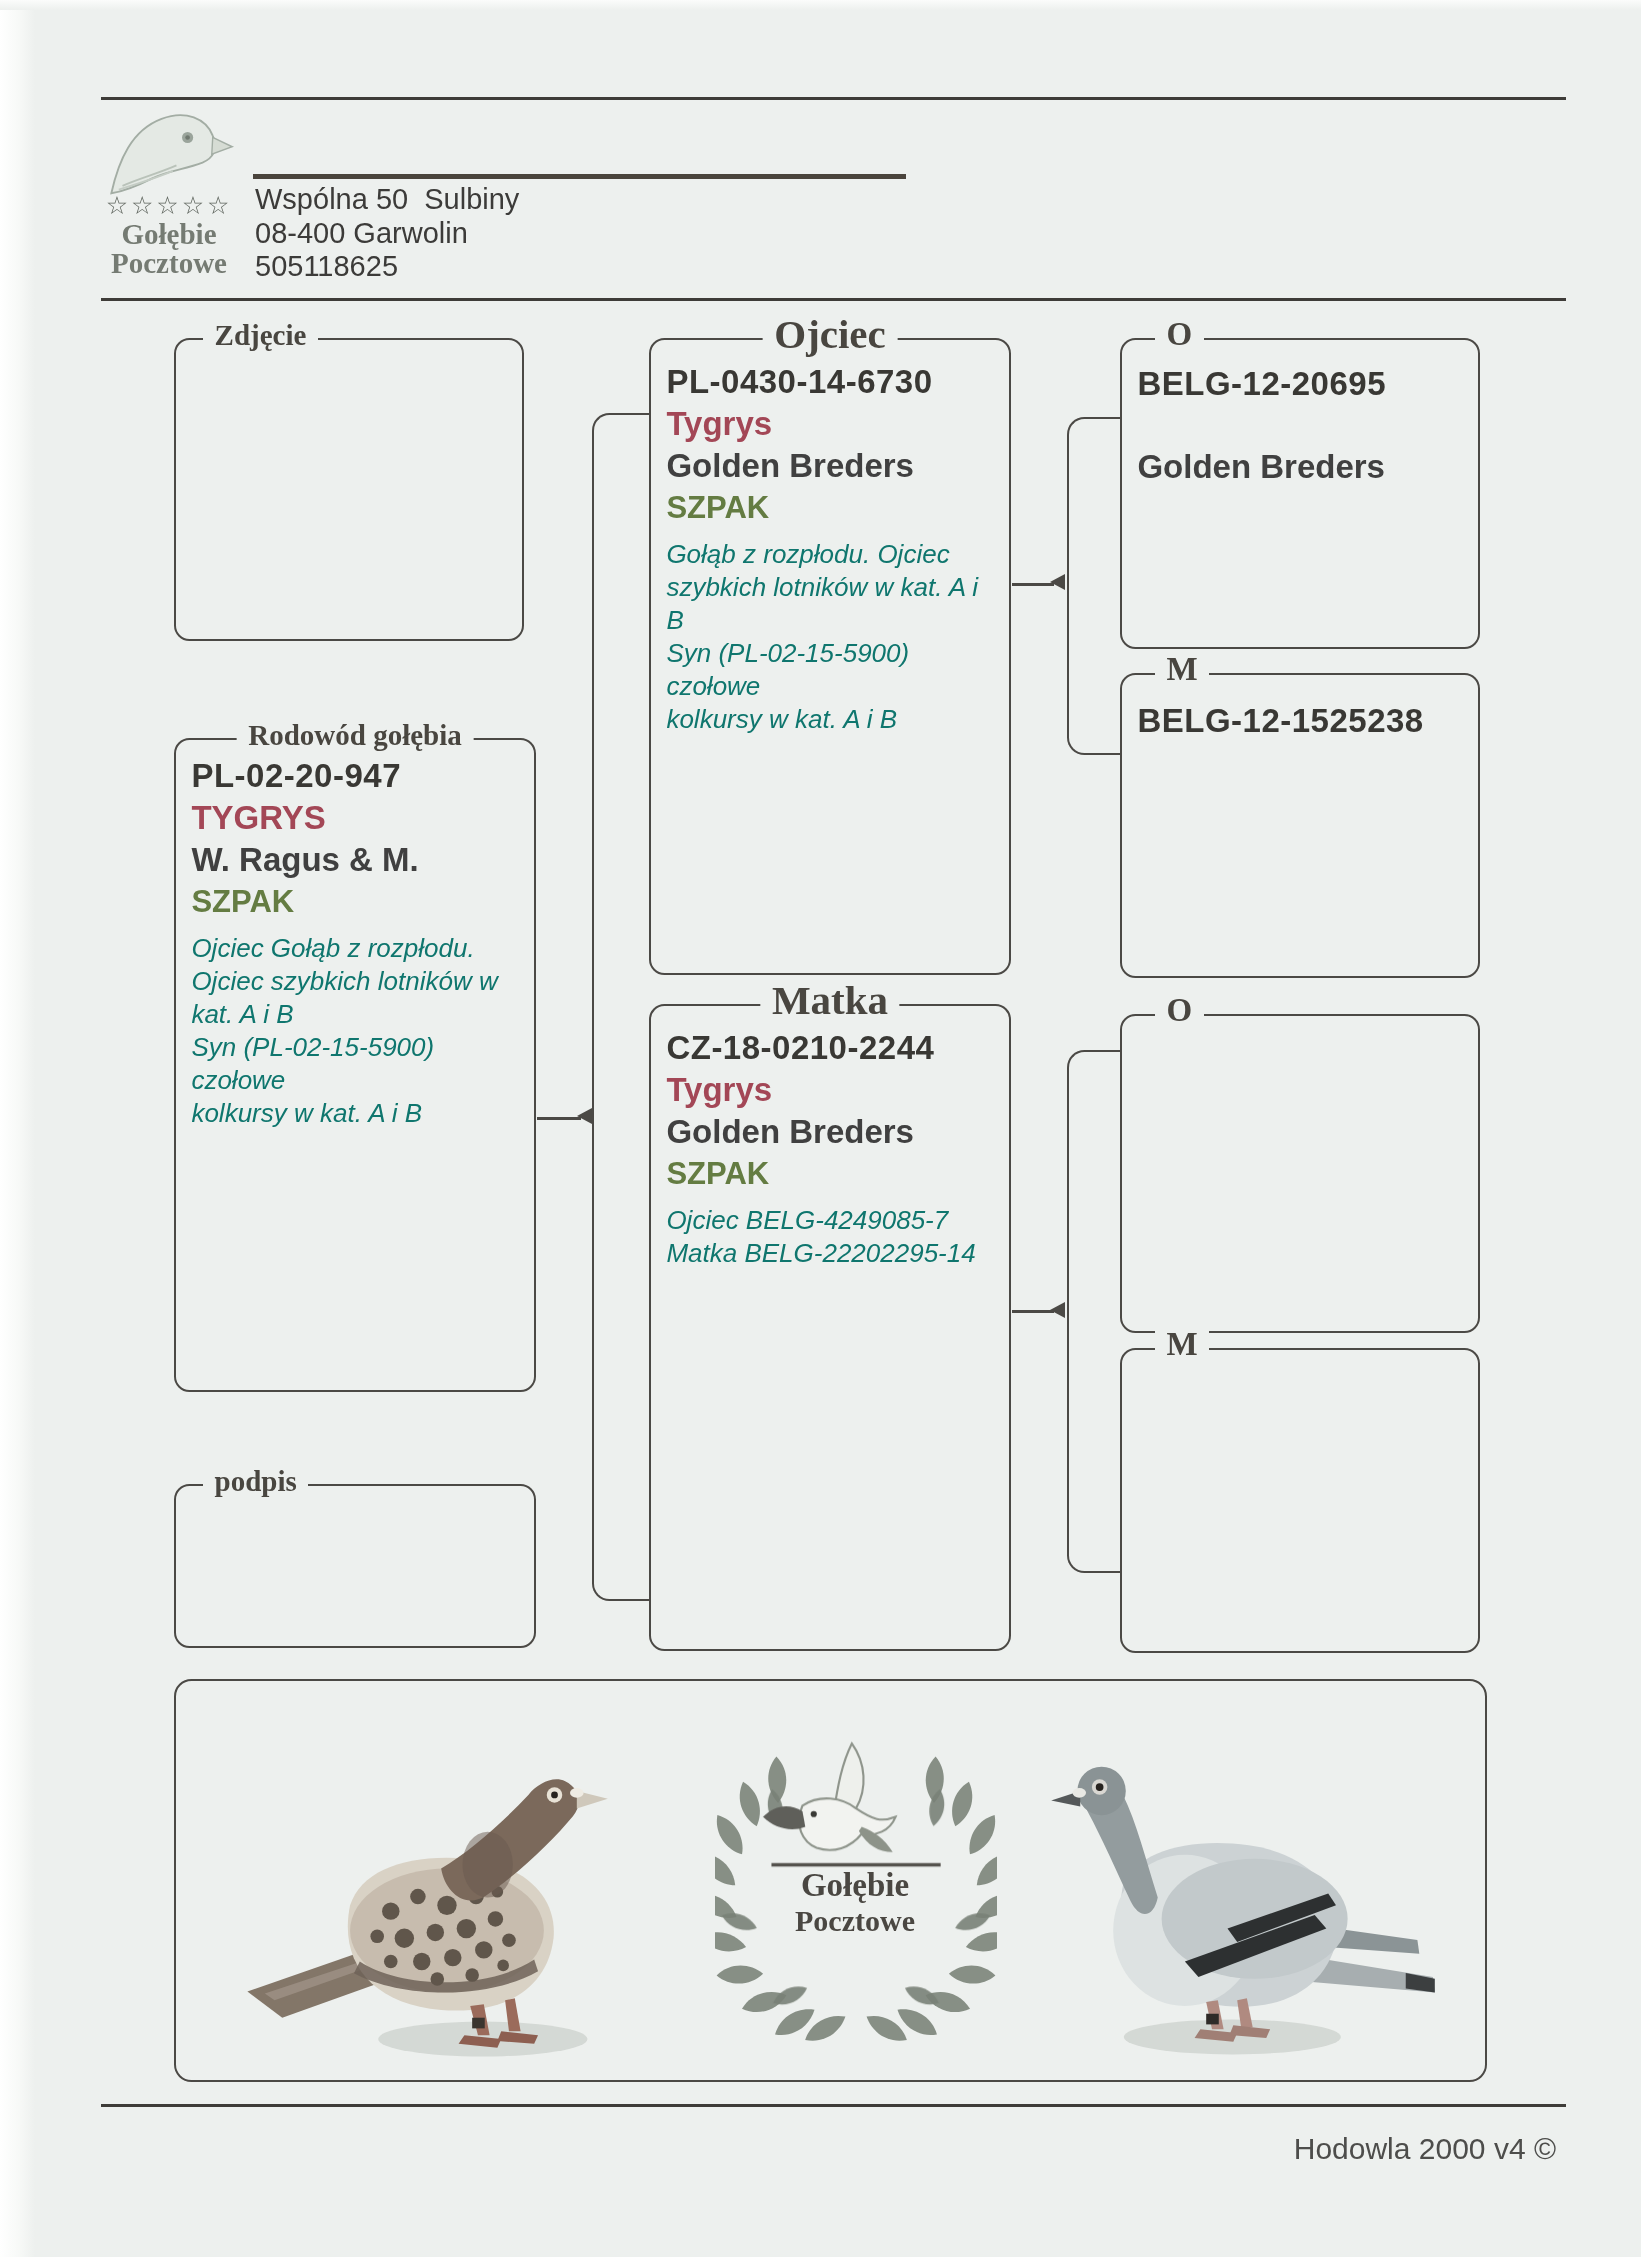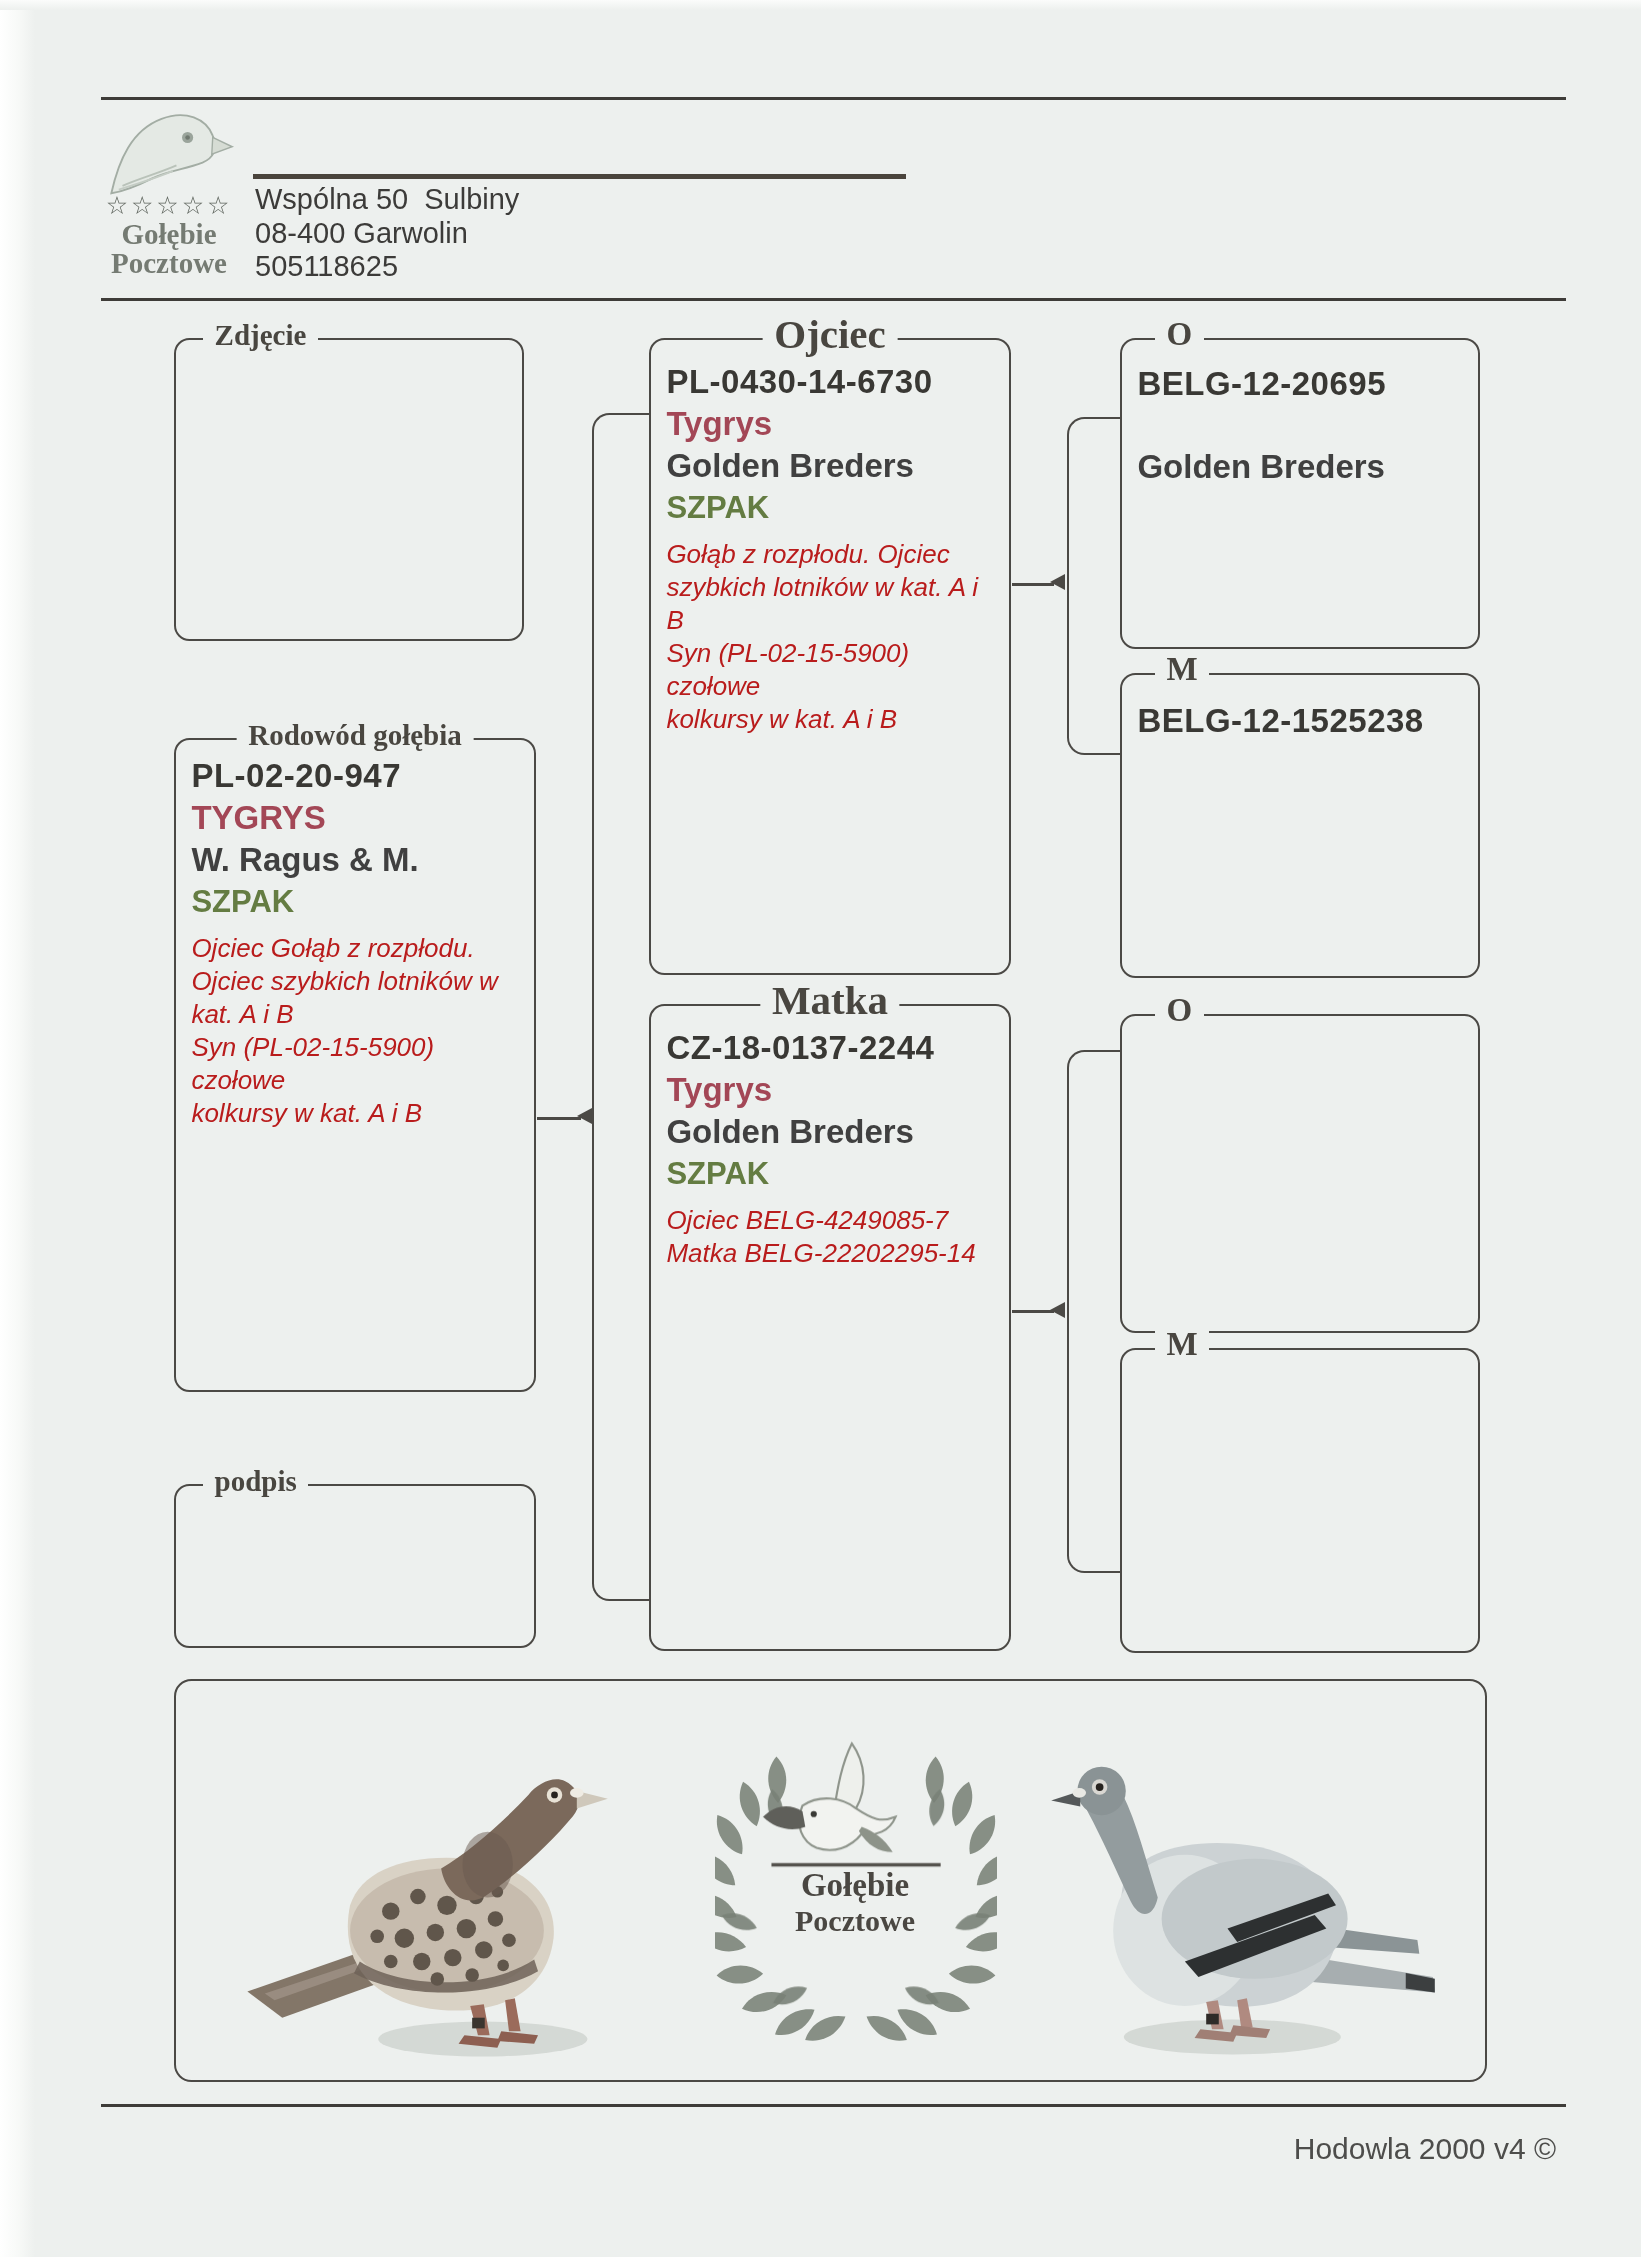--- a/index.html
+++ b/index.html
@@ -38,21 +38,21 @@
     font-family:"Liberation Serif","DejaVu Serif",serif;font-weight:bold;color:#494640;}
   .plabel.small{font-size:29px;top:-21px;left:27px;}
   .plabel.center{font-size:29px;top:-21px;left:50%;transform:translateX(-50%);}
   .plabel.big{font-size:41px;top:-30px;left:50%;transform:translateX(-50%);}
   .plabel.om{font-size:33px;top:-24px;left:33px;}
   .pcontent{padding:15.4px 13.5px 0 15.4px;}
   .ring{font-size:33px;font-weight:bold;color:#393834;letter-spacing:0.5px;line-height:42px;}
   .pname{font-size:33px;font-weight:bold;color:#a34756;line-height:42px;}
   .pbreeder{font-size:33px;font-weight:bold;color:#404040;line-height:42px;}
   .pstrain{font-size:31px;font-weight:bold;color:#647c42;line-height:42px;}
-  .pdesc{font-size:26px;font-style:italic;color:#b91c1c;line-height:33px;
+  .pdesc{font-size:26px;font-style:italic;color:#0f766e;line-height:33px;
     margin-top:8.7px;white-space:pre-line;}
   .gap40{margin-top:41px;}
 
   
   .bracket{position:absolute;border:2.9px solid #4b4945;border-right:none;
     border-radius:17.4px 0 0 17.4px;box-sizing:border-box;background:transparent;}
   .stub{position:absolute;height:2.9px;background:#4b4945;}
   .arrow-left{position:absolute;width:0;height:0;
     border-top:8.7px solid transparent;border-bottom:8.7px solid transparent;
     border-right:15.4px solid #4b4945;}
@@ -145,21 +145,21 @@
       <div class="pdesc">Gołąb z rozpłodu. Ojciec
 szybkich lotników w kat. A i B
 Syn (PL-02-15-5900) czołowe
 kolkursy w kat. A i B</div>
     </div>
   </div>
 
   <div class="pbox" style="left:649px;top:1004px;width:362px;height:647px;">
     <span class="plabel big">Matka</span>
     <div class="pcontent" style="padding-top:21px;">
-      <div class="ring">CZ-18-0137-2244</div>
+      <div class="ring">CZ-18-0210-2244</div>
       <div class="pname">Tygrys</div>
       <div class="pbreeder">Golden Breders</div>
       <div class="pstrain">SZPAK</div>
       <div class="pdesc">Ojciec BELG-4249085-7
 Matka BELG-22202295-14</div>
     </div>
   </div>
 
   <div class="pbox" style="left:1120px;top:338px;width:360px;height:311px;">
     <span class="plabel om">O</span>

